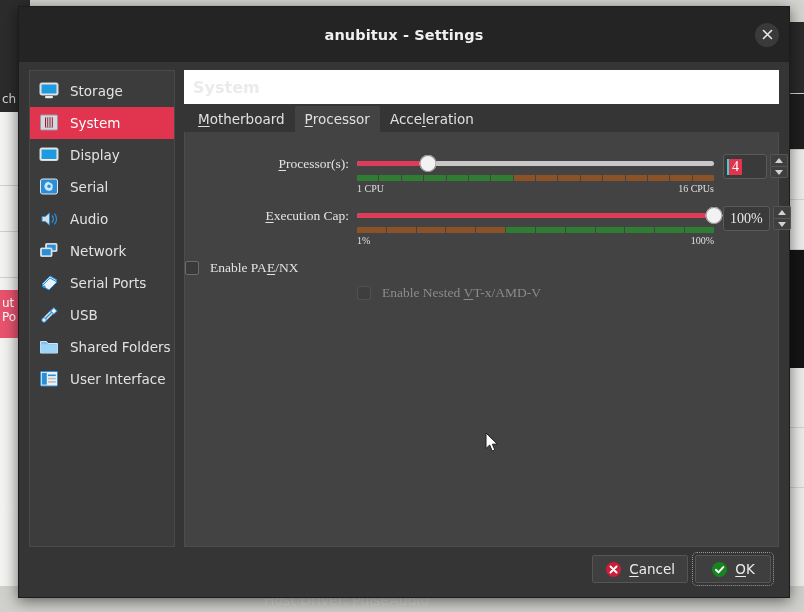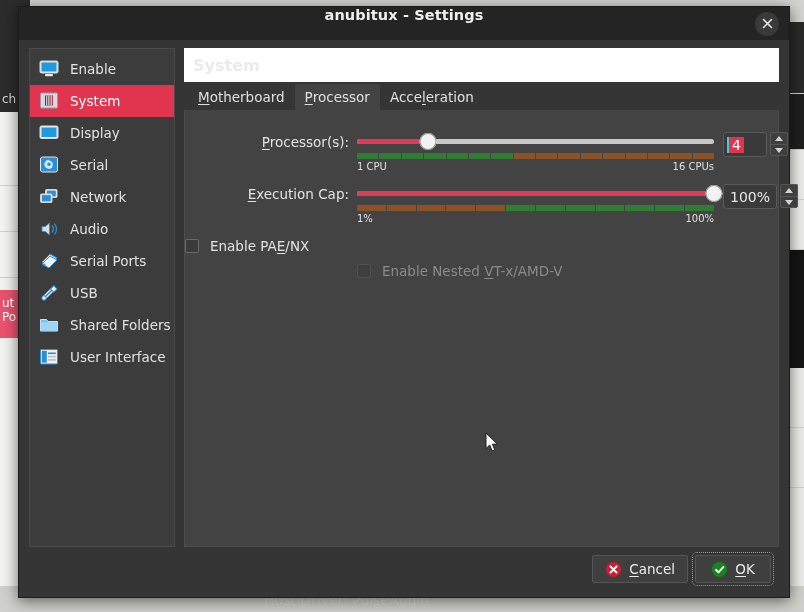--- a/index.html
+++ b/index.html
@@ -97,26 +97,26 @@
     left: 18px; top: 6px;
     width: 772px; height: 592px;
     background: #353535;
     border: 1px solid #1c1c1c;
     box-shadow: 0 3px 14px rgba(0,0,0,.55);
     display: flex;
     flex-direction: column;
   }
 
   .titlebar {
-    height: 33px;
+    height: 55px;
     background: #242424;
     position: relative;
     flex: 0 0 auto;
     display: flex;
-    align-items: flex-start;
+    align-items: center;
     justify-content: center;
   }
   .titlebar-title {
     font-size: 14.5px;
     font-weight: bold;
     color: #f0f0f0;
     letter-spacing: .1px;
   }
   .close-btn {
     position: absolute;
@@ -220,20 +220,21 @@
   .mn { text-decoration: underline; text-underline-offset: 2px; }
 
   .tab-panel {
     flex: 1 1 auto;
     background: #434343;
     border: 1px solid #4d4d4d;
     border-top: none;
     padding: 22px 0 0 0;
     min-height: 0;
     position: relative;
+    font-family: Liberation Serif, serif;
   }
 
   
   .form-row {
     display: flex;
     align-items: flex-start;
     margin-bottom: 6px;
   }
   .form-label {
     width: 172px;
@@ -473,21 +474,21 @@
     <div class="sidebar">
 
       <div class="side-item">
         <span class="side-icon">
           <svg width="20" height="18" viewBox="0 0 20 18">
             <rect x="1" y="1" width="18" height="12" rx="1.5" fill="#e9e9e9" stroke="#d8d8d8"></rect>
             <rect x="2.5" y="2.5" width="15" height="9" fill="#1e9ae0"></rect>
             <rect x="6" y="14" width="8" height="2.2" rx="1" fill="#e9e9e9"></rect>
           </svg>
         </span>
-        <span class="side-label">Enable</span>
+        <span class="side-label">Storage</span>
       </div>
 
       <div class="side-item active">
         <span class="side-icon">
           <svg width="20" height="18" viewBox="0 0 20 18">
             <rect x="1.5" y="1" width="17" height="15" rx="1" fill="#d7d7dd" stroke="#9a9aa5"></rect>
             <rect x="6" y="3.5" width="8" height="10" fill="#8b2030"></rect>
             <g stroke="#d7d7dd" stroke-width="1">
               <path d="M7.6 3.5v10M9.3 3.5v10M11 3.5v10M12.7 3.5v10"></path>
             </g>
@@ -514,38 +515,38 @@
             <circle cx="10" cy="8.3" r="1.7" fill="#2a8fd8"></circle>
             <path d="M10 3.8 a4.5 4.5 0 0 1 3.6 7.2" stroke="#2a8fd8" stroke-width="1.4" fill="none"></path>
           </svg>
         </span>
         <span class="side-label">Serial</span>
       </div>
 
       <div class="side-item">
         <span class="side-icon">
           <svg width="20" height="18" viewBox="0 0 20 18">
+            <path d="M3 6.5h3.2L10.5 3v12L6.2 11.5H3z" fill="#dcdcdc" stroke="#2a8fd8" stroke-width="1"></path>
+            <path d="M13 5.6a5 5 0 0 1 0 6.8" stroke="#2a8fd8" stroke-width="1.5" fill="none"></path>
+            <path d="M15.4 3.6a8 8 0 0 1 0 10.8" stroke="#2a8fd8" stroke-width="1.3" fill="none"></path>
+          </svg>
+        </span>
+        <span class="side-label">Audio</span>
+      </div>
+
+      <div class="side-item">
+        <span class="side-icon">
+          <svg width="20" height="18" viewBox="0 0 20 18">
             <rect x="6.5" y="1.5" width="11.5" height="8" rx="1" fill="#f0f0f0" stroke="#d2d2d2"></rect>
             <rect x="7.8" y="2.6" width="9" height="5.8" fill="#2a8fd8"></rect>
             <rect x="1.5" y="6" width="11.5" height="8.5" rx="1" fill="#f0f0f0" stroke="#d2d2d2"></rect>
             <rect x="2.8" y="7.1" width="9" height="6.3" fill="#2a8fd8"></rect>
           </svg>
         </span>
         <span class="side-label">Network</span>
-      </div>
-
-      <div class="side-item">
-        <span class="side-icon">
-          <svg width="20" height="18" viewBox="0 0 20 18">
-            <path d="M3 6.5h3.2L10.5 3v12L6.2 11.5H3z" fill="#dcdcdc" stroke="#2a8fd8" stroke-width="1"></path>
-            <path d="M13 5.6a5 5 0 0 1 0 6.8" stroke="#2a8fd8" stroke-width="1.5" fill="none"></path>
-            <path d="M15.4 3.6a8 8 0 0 1 0 10.8" stroke="#2a8fd8" stroke-width="1.3" fill="none"></path>
-          </svg>
-        </span>
-        <span class="side-label">Audio</span>
       </div>
 
       <div class="side-item">
         <span class="side-icon">
           <svg width="20" height="18" viewBox="0 0 20 18">
             <path d="M3 10 L11 2 L18 6 L10 14 Z" fill="#cfe6f7" stroke="#2a8fd8"></path>
             <path d="M3 12 L11 4 L18 8 L10 16 Z" fill="#e8f3fc" stroke="#2a8fd8"></path>
             <circle cx="5.2" cy="12.8" r="1.3" fill="#2a8fd8"></circle>
           </svg>
         </span>

